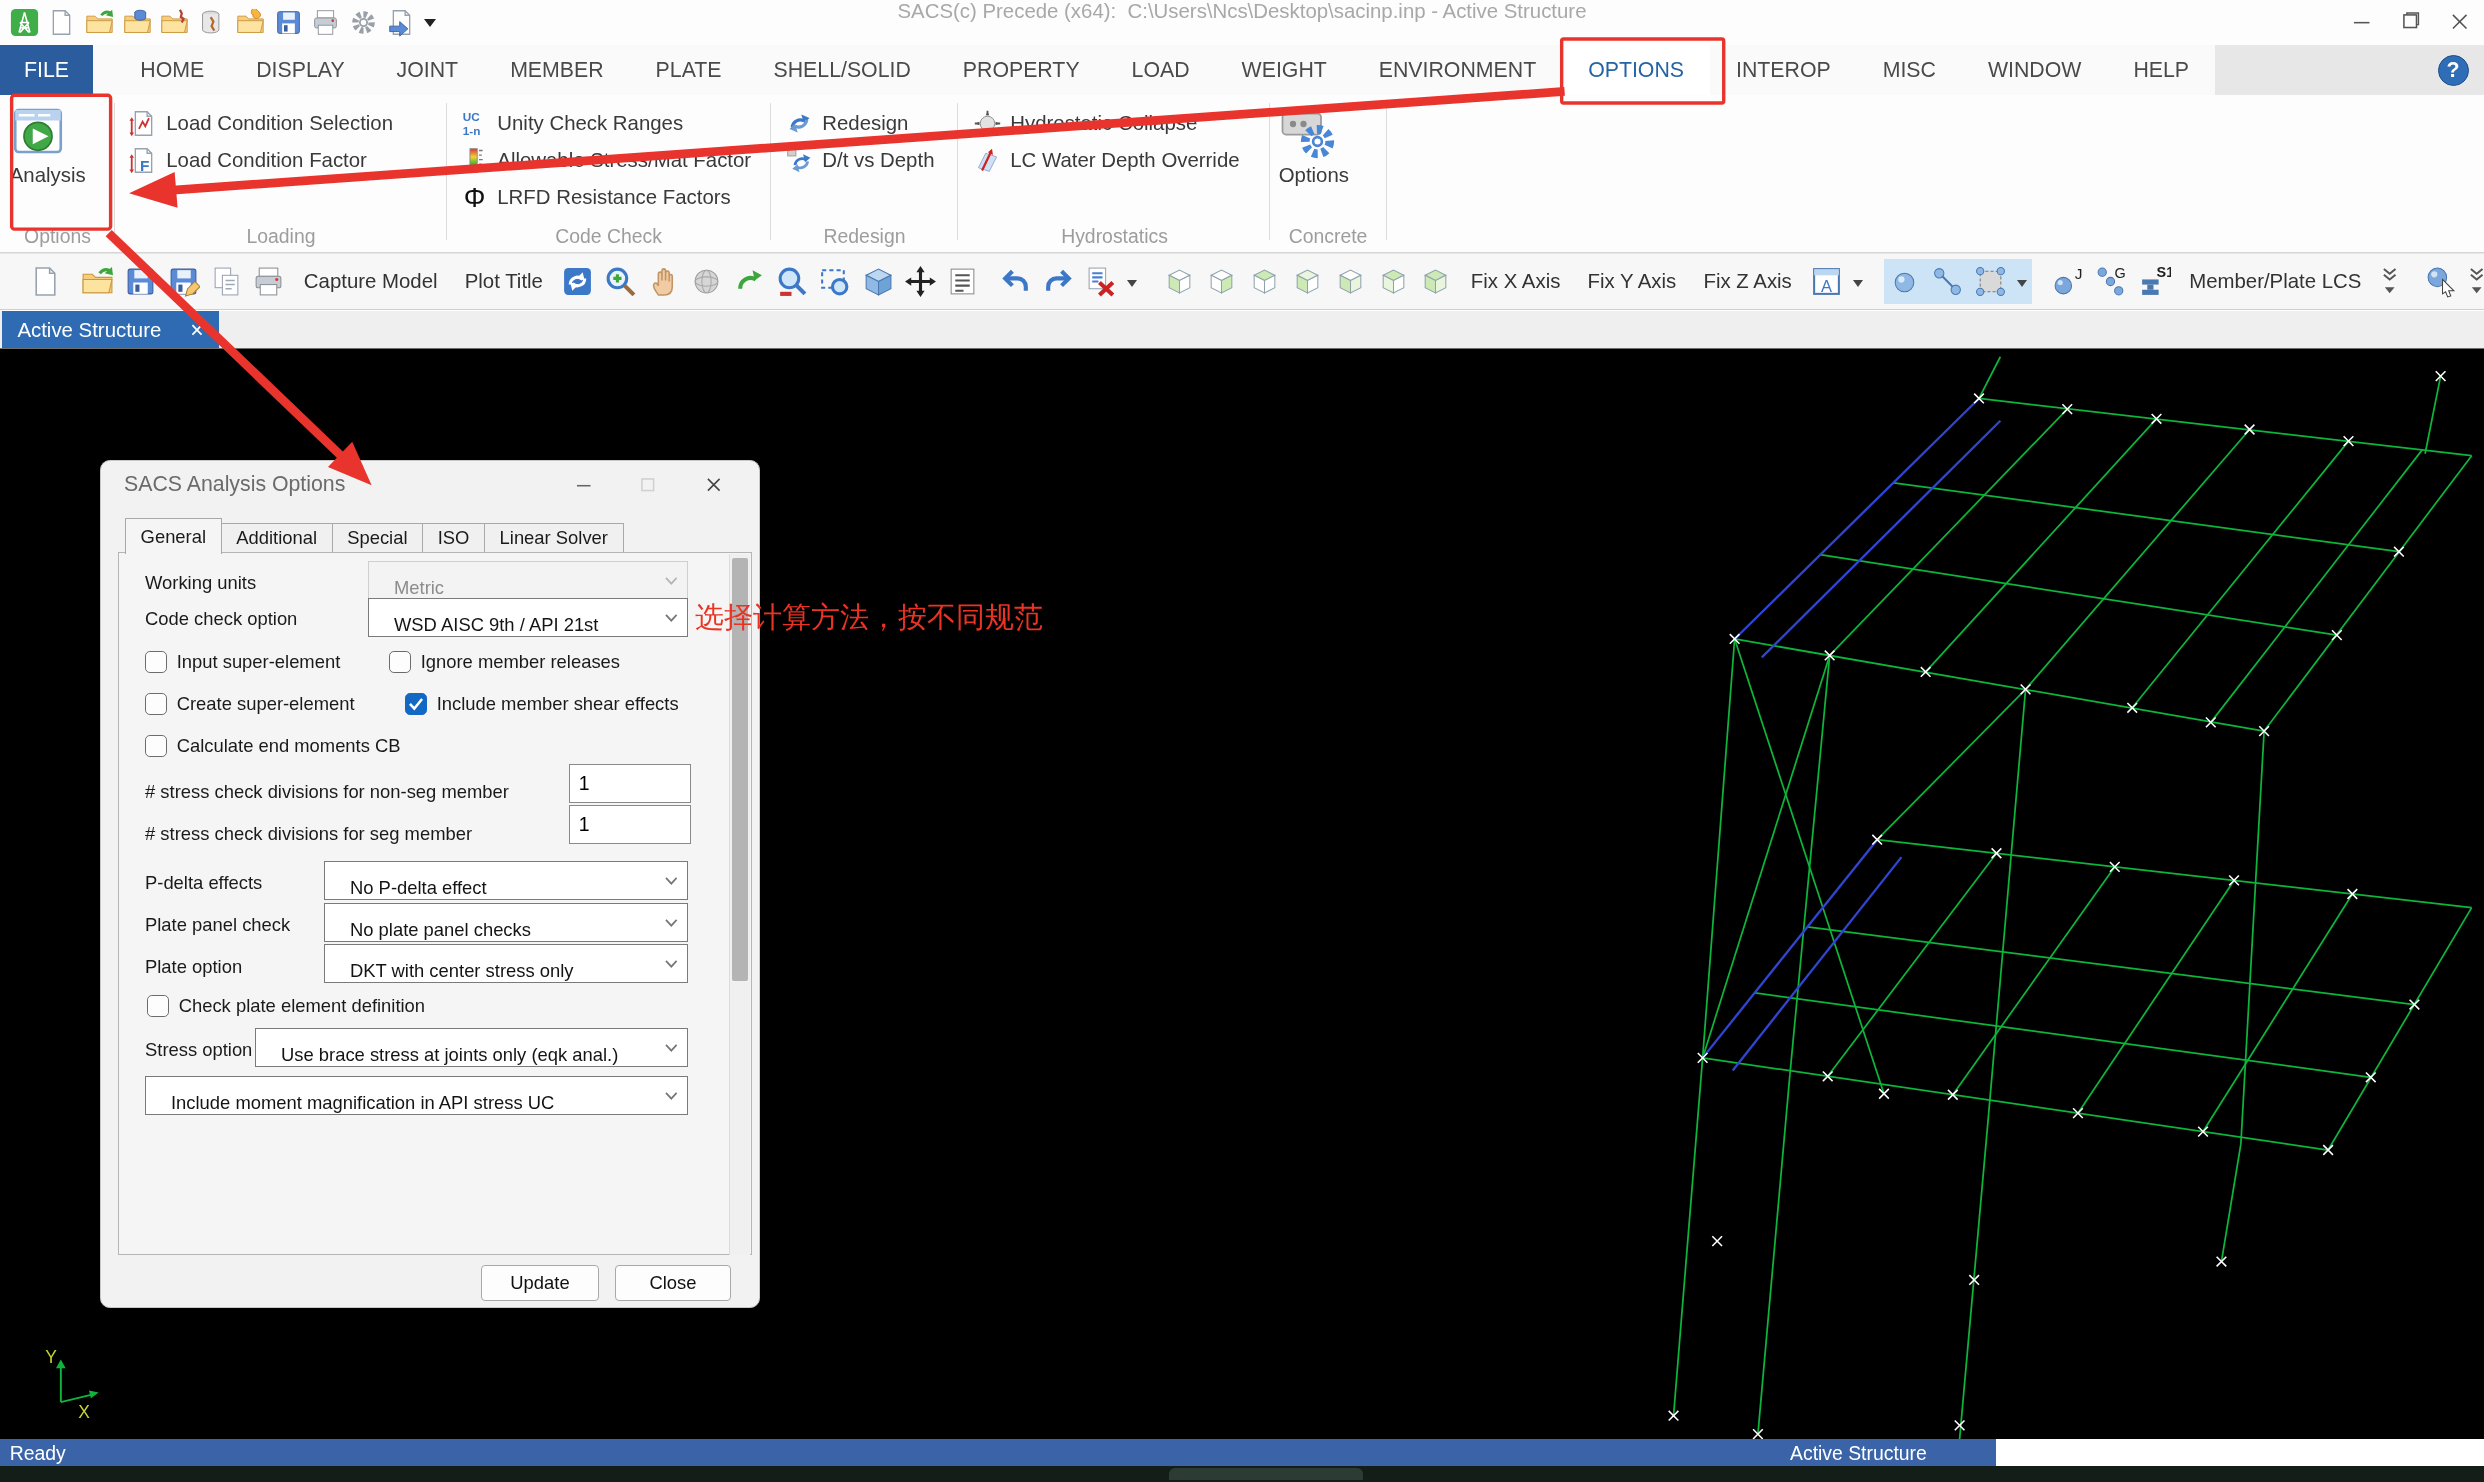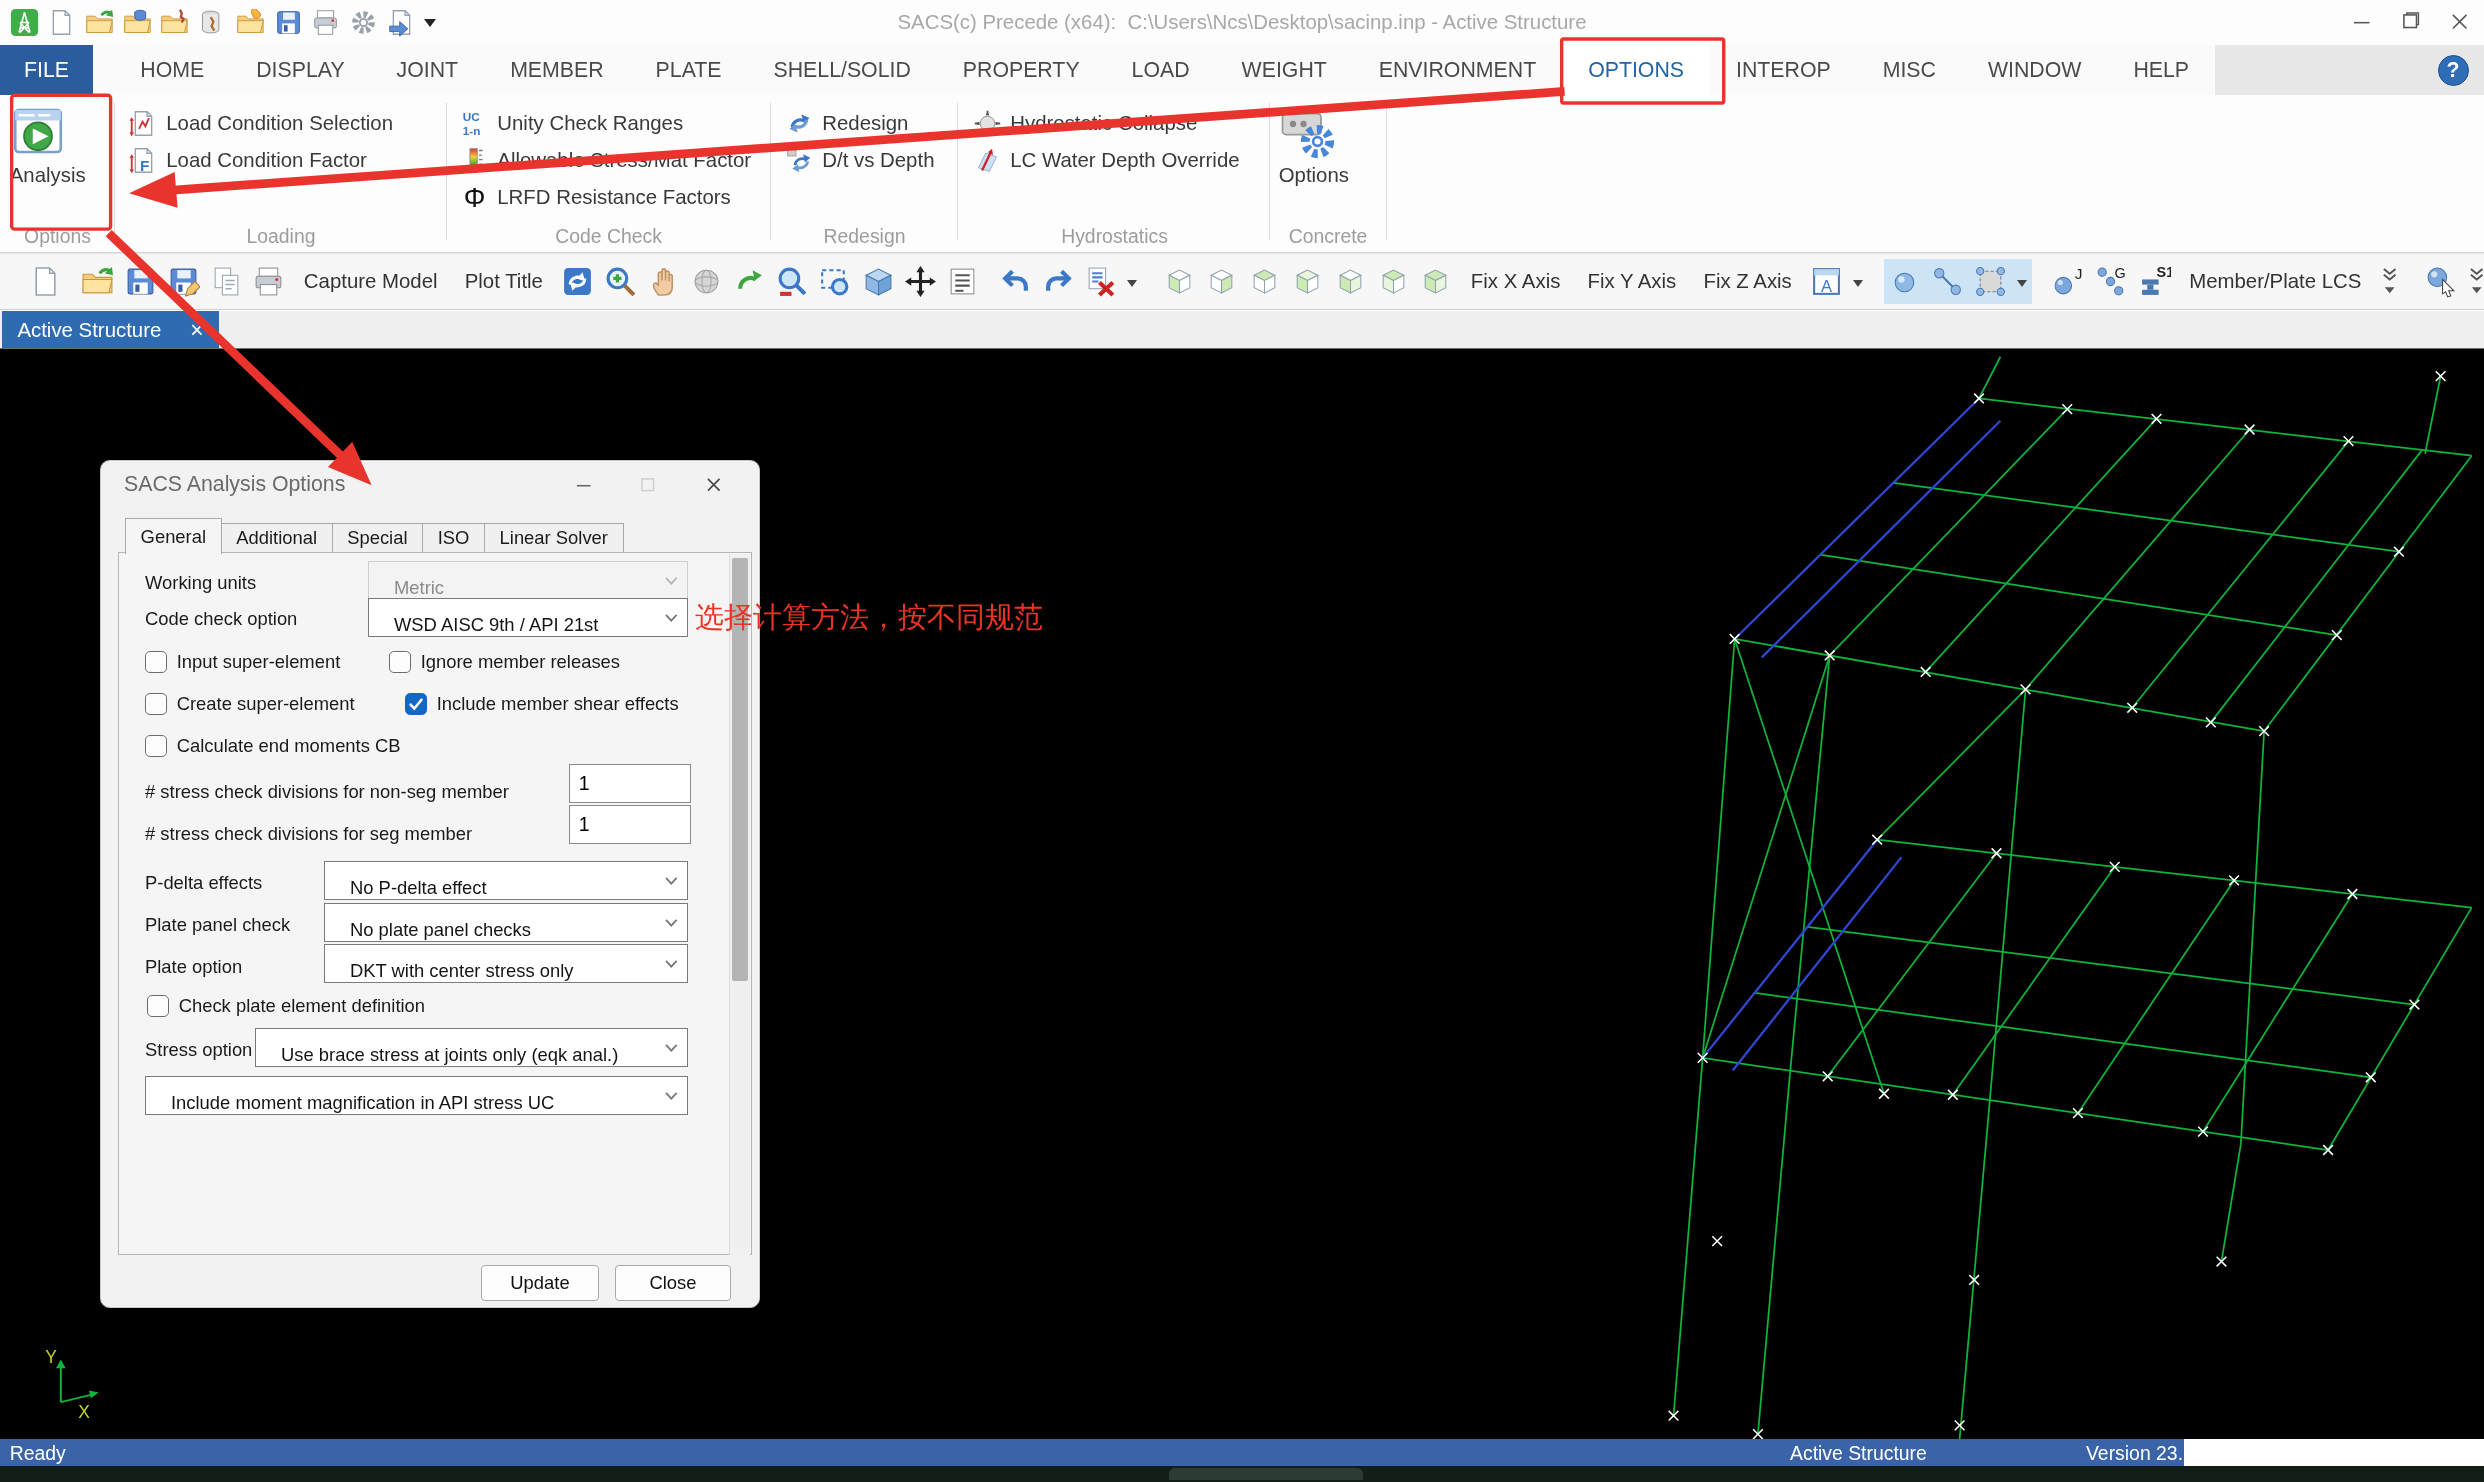--- a/index.html
+++ b/index.html
@@ -1,20 +1,20 @@
 <!DOCTYPE html>
 <html><head>
 <meta charset="utf-8">
 <style>
   *{box-sizing:border-box;margin:0;padding:0}
   html,body{width:2484px;height:1483px}
   body{font-family:"Liberation Sans",sans-serif;position:relative;background:#fff;overflow:hidden}
 
   
-  #titlebar{position:absolute;left:0;top:0;width:2484px;height:45px;background:#fdfdfd;display:flex;align-items:center}
+  #titlebar{position:absolute;left:0;top:0;width:2484px;height:45px;background:#fdfdfd;display:flex;}
   .qa{display:flex;align-items:center;gap:8.7px;padding-left:9.7px;z-index:2}
   .qicon{width:29px;height:29px;display:inline-block}
   .qcaret{width:0;height:0;border:6.8px solid transparent;border-top:8.7px solid #222;margin-top:7.8px}
   #win-title{position:absolute;left:0;right:0;text-align:center;color:#a8a8a8;font-size:20.4px;pointer-events:none;white-space:pre}
   #win-btns{position:absolute;right:0;top:0;display:flex;height:43px}
   .wbtn{width:49px;height:43px;display:flex;align-items:center;justify-content:center}
 
   
   #tabrow{position:absolute;top:45px;left:0;width:2484px;height:50px;background:#fafafa;display:flex;align-items:stretch}
   .tab{font-size:21.3px;color:#4a4a4a;padding:0 26px;display:flex;align-items:center;white-space:nowrap}
@@ -46,21 +46,21 @@
   
   #doctabs{position:absolute;top:311px;left:0;width:2484px;height:38px;background:#efefef}
   #view-tab{position:absolute;left:1.9px;top:0;height:38px;background:#2e6bb3;color:#fff;display:flex;align-items:center;font-size:20.4px;padding:0 15.5px;gap:29px}
   #view-tab .x{font-size:23px;line-height:1}
 
   
   #viewport{position:absolute;top:348px;left:0;width:2484px;height:1091px;background:#000;border-top:1.9px solid #6f6f6f}
   #wf{position:absolute;left:0;top:0;width:100%;height:100%}
 
   
-  #statusbar{position:absolute;top:1439px;left:0;height:27px;width:2184px;background:#3b64a8;color:#fff;font-size:19.4px}
+  #statusbar{position:absolute;top:1439px;left:0;height:27px;width:1996px;background:#3b64a8;color:#fff;font-size:19.4px}
   #statusbar .sleft{position:absolute;left:9.7px;top:2.9px}
   .sitem{position:absolute;top:2.9px;white-space:nowrap}
   #taskstrip{position:absolute;top:1466px;left:0;height:16.5px;width:2484px;background:#131e19}
   #taskpeek{position:absolute;left:1169px;top:1.9px;width:194px;height:12.6px;border-radius:5.8px 5.8px 0 0;background:#2c3c35}
 
   
   #dialog{position:absolute;left:100px;top:460px;width:660px;height:848px;background:#f2f2f2;border-radius:9.7px;box-shadow:0 17.5px 45px rgba(0,0,0,.55);z-index:40;border:1px solid #c8c8c8}
   #dlg-titlebar{position:absolute;left:0;top:0;right:0;height:45px}
   #dlg-title{position:absolute;left:23px;top:10.7px;font-size:21.3px;color:#6b6b6b}
   .dlg-btn{position:absolute;top:7.8px;width:41px;height:31px;display:flex;align-items:center;justify-content:center}

